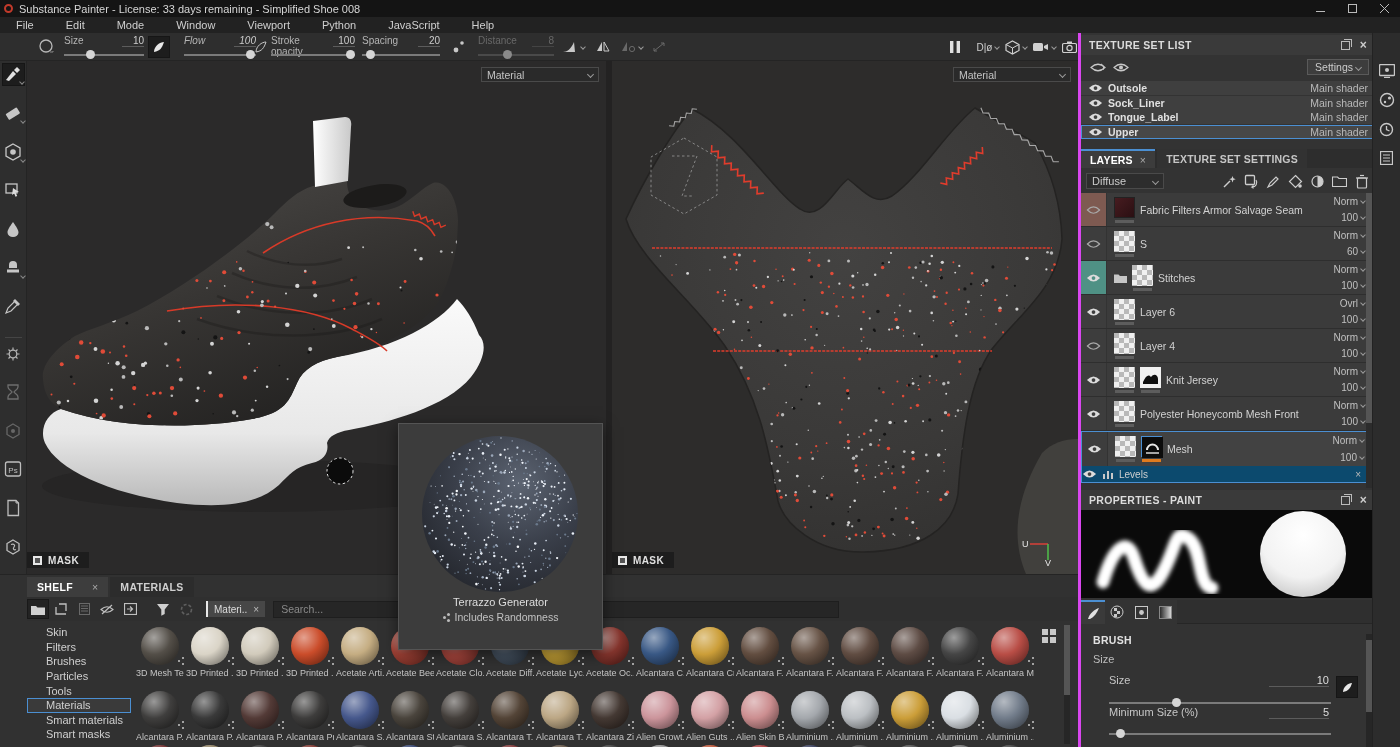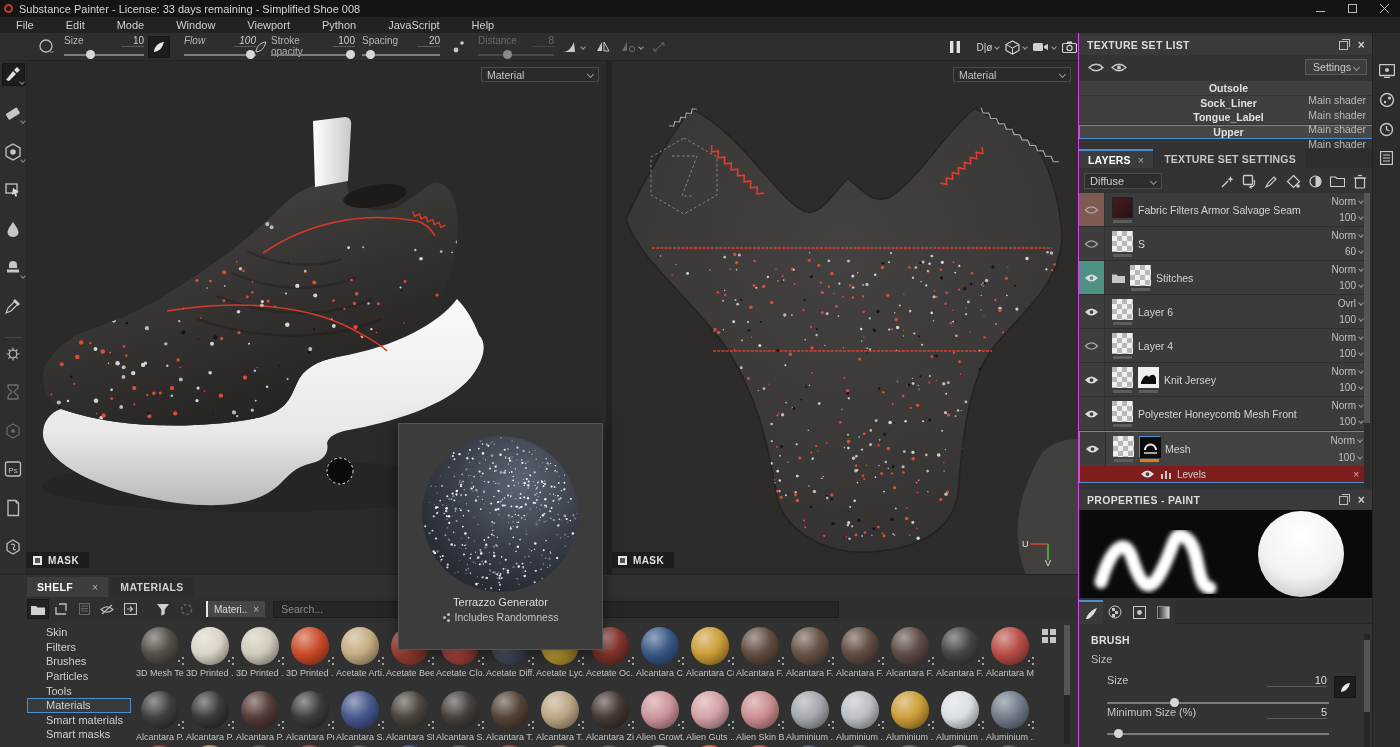--- a/index.html
+++ b/index.html
@@ -66,30 +66,30 @@
   .matgrid-row{position:absolute;left:135px;width:902px;display:flex;}
   .mat-cell{width:50px;display:flex;flex-direction:column;align-items:center;}
   .mat-thumb{width:38px;height:38px;border-radius:50%;position:relative;}
   .mat-thumb::before{content:"";position:absolute;inset:0;border-radius:50%;background:radial-gradient(circle at 34% 28%,rgba(255,255,255,.5),rgba(255,255,255,.05) 45%,rgba(0,0,0,.55) 98%);}
   .mat-badge{position:absolute;right:-1px;bottom:3px;width:2.5px;height:2.5px;background:#c9c9c9;border-radius:50%;box-shadow:4px -3px 0 #c9c9c9,4px 3px 0 #c9c9c9;}
   .mat-label{margin-top:3px;font-size:9px;color:#c4c4c4;max-width:48px;white-space:nowrap;overflow:hidden;}
   .gridview{position:absolute;left:1042px;top:54px;width:16px;height:16px;}
   .shelf-scroll{position:absolute;left:1064px;top:50px;width:6px;height:119px;background:#262626;}
   .shelf-scroll .thumb{position:absolute;top:0;left:0;width:6px;height:70px;background:#555;}
   
-  .rightcol{left:1078px;top:33px;width:294px;height:714px;background:#333;border-left:1px solid #d946ef;}
+  .rightcol{left:1078px;top:33px;width:294px;height:714px;background:#333;border-left:3px solid #d946ef;}
   .phead{position:absolute;left:0;width:294px;height:20px;background:#3a3a3a;display:flex;align-items:center;padding:0 8px;color:#dcdcdc;font-weight:bold;font-size:10.5px;letter-spacing:.3px;}
   .phead .sp{flex:1;}
   .float-ic{width:9px;height:9px;border:1px solid #bbb;position:relative;margin-right:10px;}
   .float-ic::after{content:"";position:absolute;left:2px;top:-3px;width:7px;height:7px;border-top:1px solid #bbb;border-right:1px solid #bbb;}
   .x-ic{color:#ccc;font-size:12px;line-height:1;}
   .ts-settingsrow{position:absolute;left:0;top:22px;width:294px;height:24px;display:flex;align-items:center;padding:0 6px;}
   .settings-btn{margin-left:auto;height:16px;border:1px solid #5a5a5a;background:#3d3d3d;color:#ccc;display:flex;align-items:center;padding:0 7px;font-size:10.5px;}
   .ts-rows{position:absolute;left:0;top:48px;width:294px;}
-  .ts-row{height:14px;background:#3f3f3f;display:flex;align-items:center;padding:0 6px;margin-bottom:0.5px;border:1px solid transparent;flex-direction:column;}
+  .ts-row{height:14px;background:#3f3f3f;display:flex;align-items:center;padding:0 6px;margin-bottom:0.5px;border:1px solid transparent;}
   .ts-row.sel{border:1px solid #4b8fd2;background:#474747;}
   .ts-name{font-weight:bold;color:#e0e0e0;margin-left:5px;font-size:10.5px;}
   .ts-shader{margin-left:auto;color:#b8b8b8;font-size:10.5px;}
   .ltabs{position:absolute;left:0;top:116px;width:294px;height:19px;display:flex;background:#2d2d2d;}
   .ltab{padding:0 9px;display:flex;align-items:center;font-weight:bold;font-size:10.5px;color:#c6c6c6;background:#323232;margin-right:2px;letter-spacing:.2px;}
   .ltab.active{background:#3c3c3c;color:#fff;border-top:2px solid #4b8fd2;}
   .ltab .x{margin-left:7px;font-weight:normal;color:#aaa;}
   .blendrow{position:absolute;left:0;top:137px;width:294px;height:22px;display:flex;align-items:center;padding:0 5px;}
   .blend-dd{width:78px;height:16px;background:#2d2d2d;border:1px solid #4a4a4a;display:flex;align-items:center;justify-content:space-between;padding:0 5px;color:#ccc;}
   .lticons{margin-left:auto;display:flex;gap:5px;}
@@ -101,21 +101,21 @@
   .layer-eye{width:26px;flex:0 0 auto;display:flex;align-items:center;justify-content:center;background:#3d3d3d;border-right:1px solid #333;}
   .layer-body{flex:1;display:flex;align-items:center;padding-left:7px;gap:5px;overflow:hidden;}
   .thumbcol{display:flex;flex-direction:column;align-items:center;gap:2px;flex:0 0 auto;}
   .thumb{width:21px;height:21px;flex:0 0 auto;}
   .thumb-checker{background:repeating-conic-gradient(#f0f0f0 0 25%,#b8b8b8 0 50%) 0 0/10px 10px;}
   .thumb-maroon{background:linear-gradient(135deg,#471c20,#2a0f12);border:1px solid #222;}
   .chanbar{width:19px;height:3px;background:#5d5d5d;}
   .chanbar.orange{background:#e07b1e;}
   .layer-name{font-size:10.5px;color:#d2d2d2;white-space:nowrap;overflow:hidden;}
   .layer-right{width:50px;flex:0 0 auto;display:flex;flex-direction:column;justify-content:space-around;align-items:flex-end;padding-right:5px;font-size:10px;color:#c0c0c0;}
-  .fx-row{height:16px;display:flex;align-items:center;background:#7f1d1d;padding-left:60px;gap:6px;font-size:10px;color:#cfcfcf;}
+  .fx-row{height:16px;display:flex;align-items:center;background:#0c4a6e;gap:6px;font-size:10px;color:#cfcfcf;}
   .fx-close{margin-left:auto;margin-right:8px;color:#bbb;}
   .maskthumb{border:1px solid #4b8fd2;}
   
   .prophead{top:457px;}
   .preview{position:absolute;left:0;top:477px;width:294px;height:88px;background:#0a0a0a;}
   .proptabs{position:absolute;left:0;top:567px;width:294px;height:24px;display:flex;background:#2f2f2f;border-bottom:1px solid #262626;}
   .ptab{width:24px;height:24px;display:flex;align-items:center;justify-content:center;background:#333;}
   .ptab.active{border-top:2px solid #4b8fd2;background:#3a3a3a;}
   .brush-sec{position:absolute;left:12px;top:601px;color:#e2e2e2;font-weight:bold;font-size:10.5px;letter-spacing:.3px;}
   .groupl{position:absolute;left:12px;top:620px;color:#bdbdbd;}

